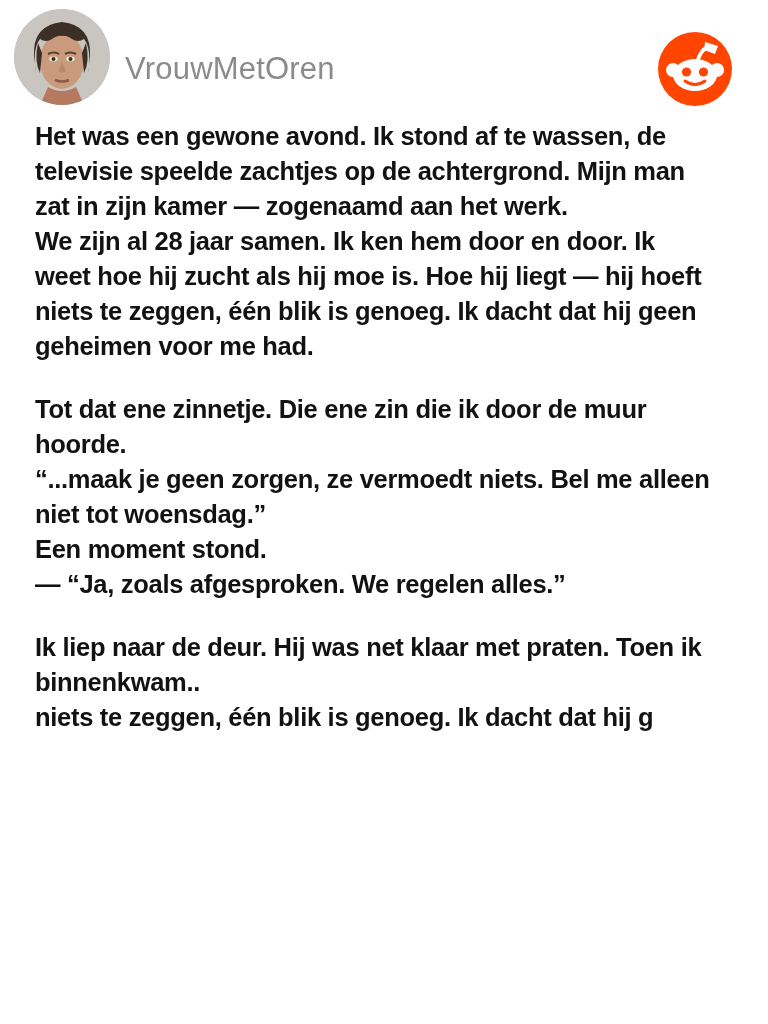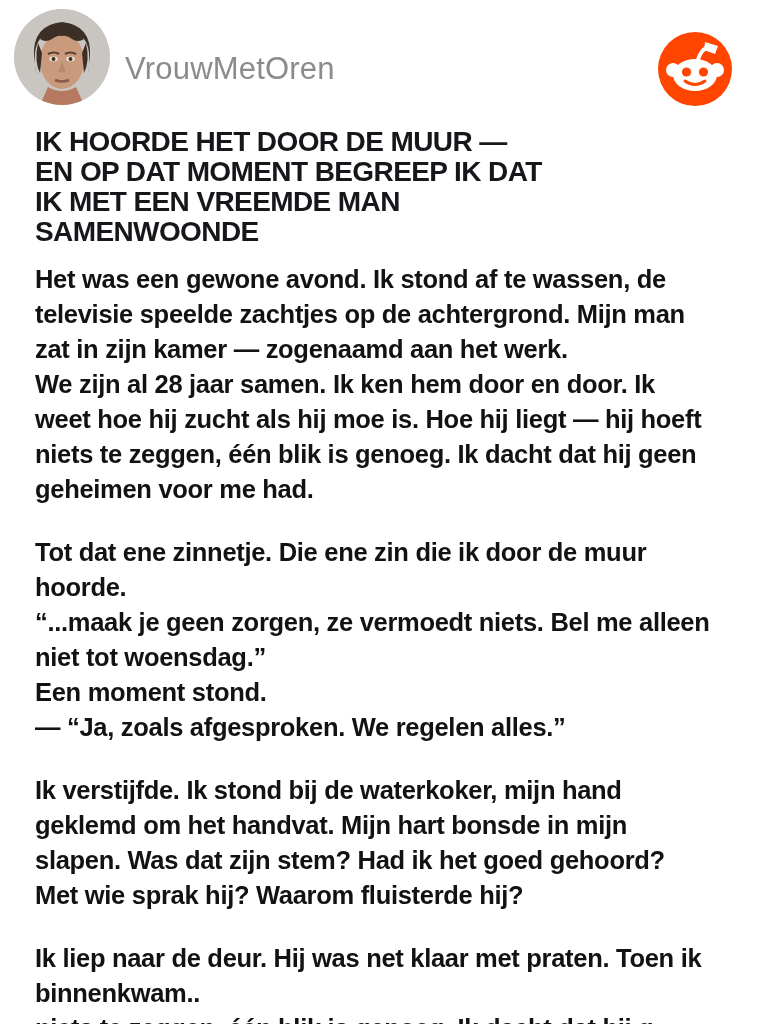--- a/index.html
+++ b/index.html
@@ -128,41 +128,33 @@
 
         <circle cx="28.5" cy="40" r="4.6" fill="#FF4500"></circle>
         <circle cx="45.5" cy="40" r="4.6" fill="#FF4500"></circle>
 
         <path d="M27 49 Q37 56 47 49" stroke="#FF4500" stroke-width="3" fill="none" stroke-linecap="round"></path>
       </svg>
     </div>
 
   </div>
 
-  <h1 class="post-title">IK HOORDE HET DOOR DE MUUR —
-EN OP DAT MOMENT BEGREEP IK DAT
-IK MET EEN VREEMDE MAN
-SAMENWOONDE</h1>
 
   <div class="post-body">
     <p class="post-paragraph">Het was een gewone avond. Ik stond af te wassen, de
 televisie speelde zachtjes op de achtergrond. Mijn man
 zat in zijn kamer — zogenaamd aan het werk.
 We zijn al 28 jaar samen. Ik ken hem door en door. Ik
 weet hoe hij zucht als hij moe is. Hoe hij liegt — hij hoeft
 niets te zeggen, één blik is genoeg. Ik dacht dat hij geen
 geheimen voor me had.</p>
     <p class="post-paragraph">Tot dat ene zinnetje. Die ene zin die ik door de muur
 hoorde.
 “...maak je geen zorgen, ze vermoedt niets. Bel me alleen
 niet tot woensdag.”
 Een moment stond.
 — “Ja, zoals afgesproken. We regelen alles.”</p>
-    <p class="post-paragraph">Ik verstijfde. Ik stond bij de waterkoker, mijn hand
-geklemd om het handvat. Mijn hart bonsde in mijn
-slapen. Was dat zijn stem? Had ik het goed gehoord?
-Met wie sprak hij? Waarom fluisterde hij?</p>
     <p class="post-paragraph">Ik liep naar de deur. Hij was net klaar met praten. Toen ik
 binnenkwam..
 niets te zeggen, één blik is genoeg. Ik dacht dat hij g</p>
   </div>
 
 </div>
 
 </body></html>

